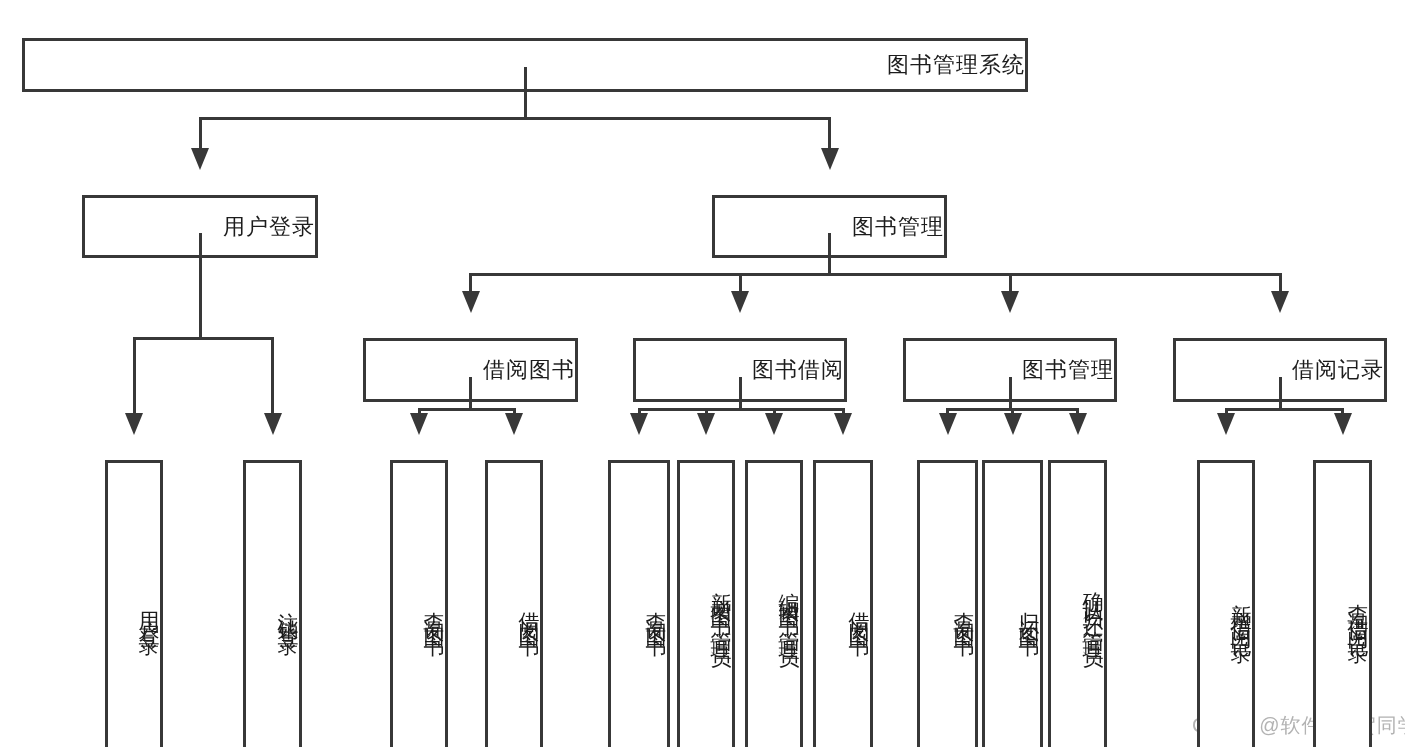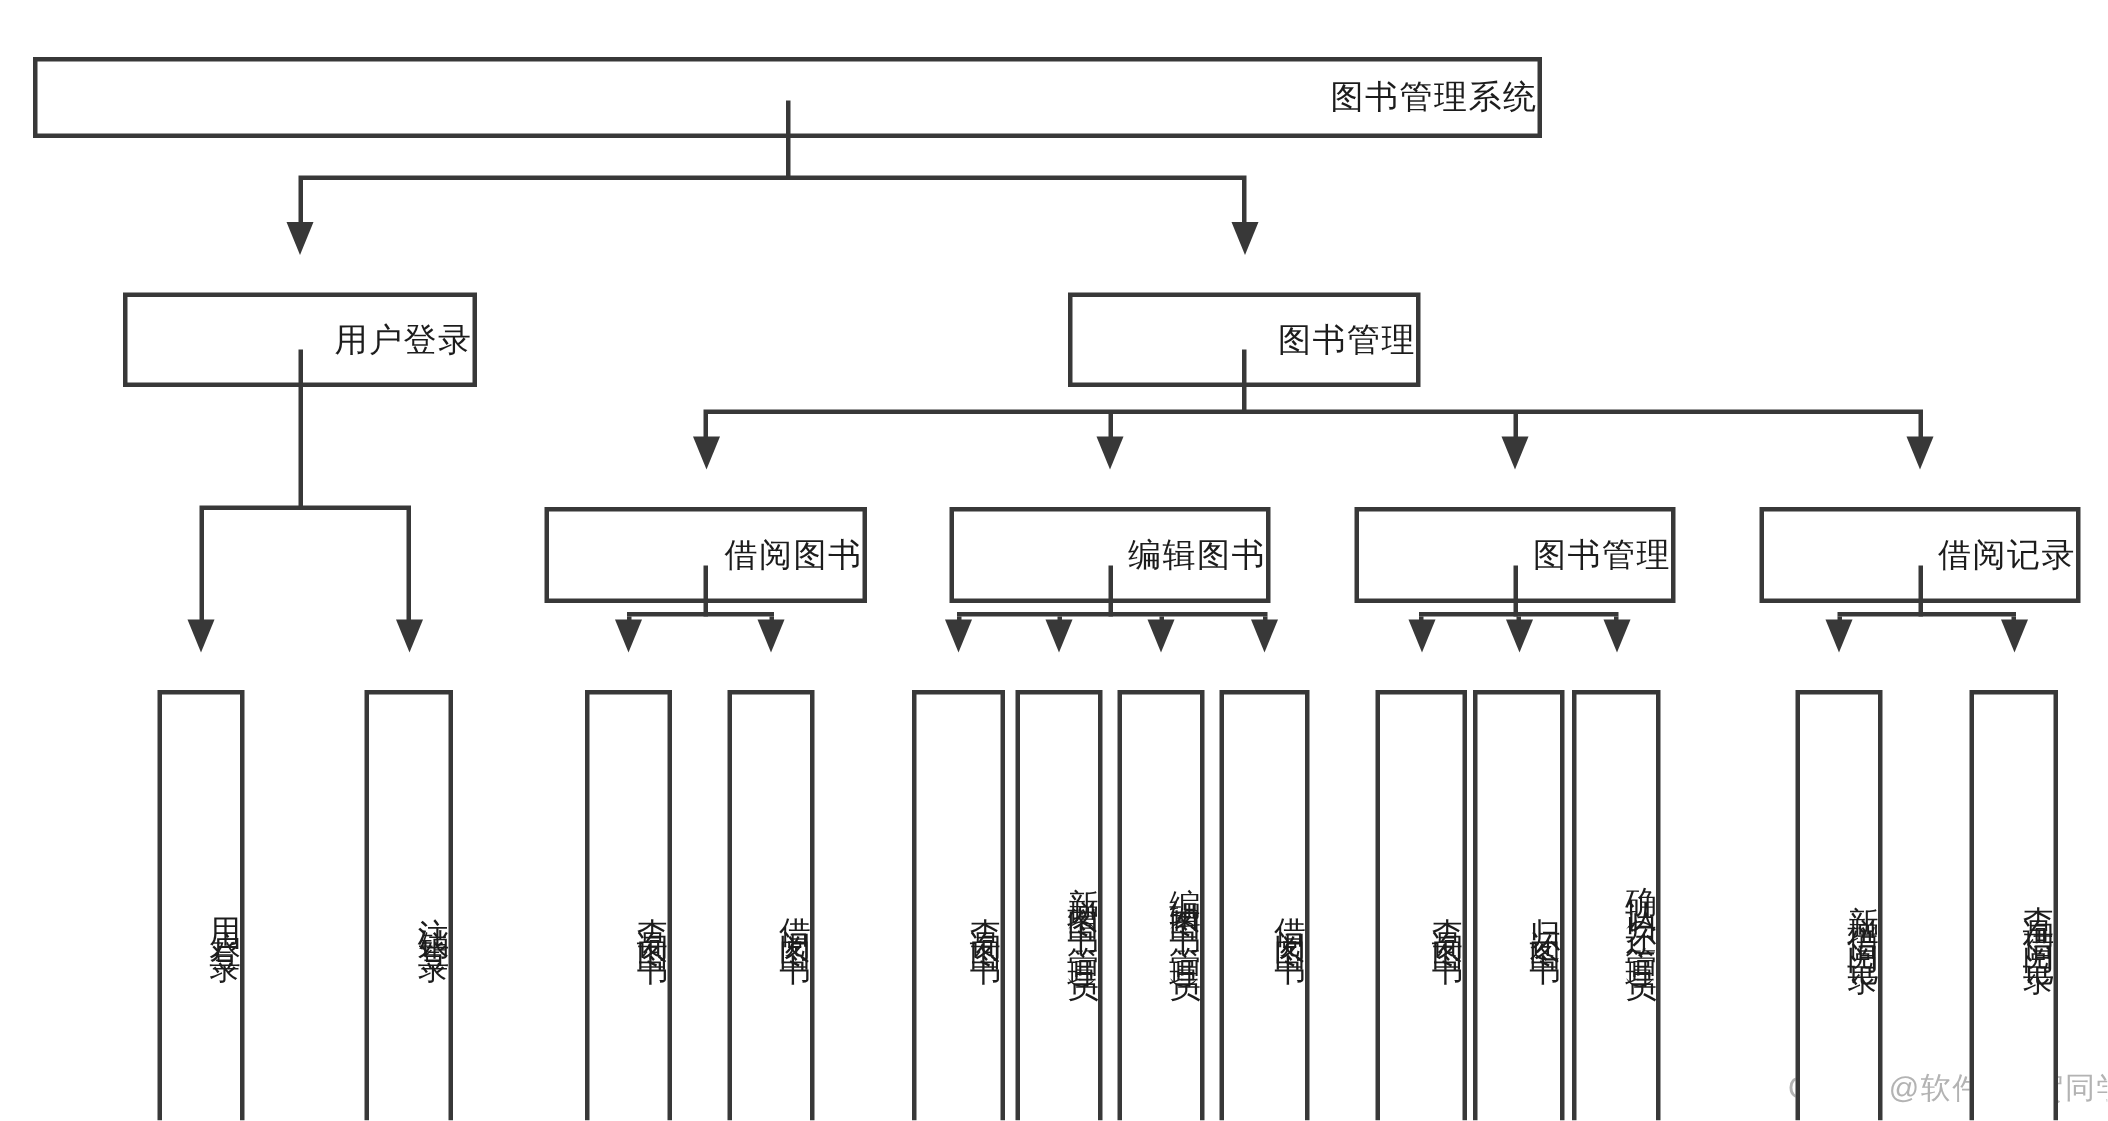--- a/index.html
+++ b/index.html
@@ -73,21 +73,21 @@
     <div class="node node-h" style="left: 82px; top: 170px; width: 236px; height: 63px;">
       <span class="label">用户登录</span>
     </div>
     <div class="node node-h" style="left: 712px; top: 170px; width: 235px; height: 63px;">
       <span class="label">图书管理</span>
     </div>
     <div class="node node-h" style="left: 363px; top: 313px; width: 215px; height: 64px;">
       <span class="label">借阅图书</span>
     </div>
     <div class="node node-h" style="left: 633px; top: 313px; width: 214px; height: 64px;">
-      <span class="label">编辑图书</span>
+      <span class="label">图书借阅</span>
     </div>
     <div class="node node-h" style="left: 903px; top: 313px; width: 214px; height: 64px;">
       <span class="label">图书管理</span>
     </div>
     <div class="node node-h" style="left: 1173px; top: 313px; width: 214px; height: 64px;">
       <span class="label">借阅记录</span>
     </div>
     <div class="node node-v" style="left: 105px; top: 435px; width: 58px; height: 302px;">
       <span class="label">用户登录</span>
     </div>

